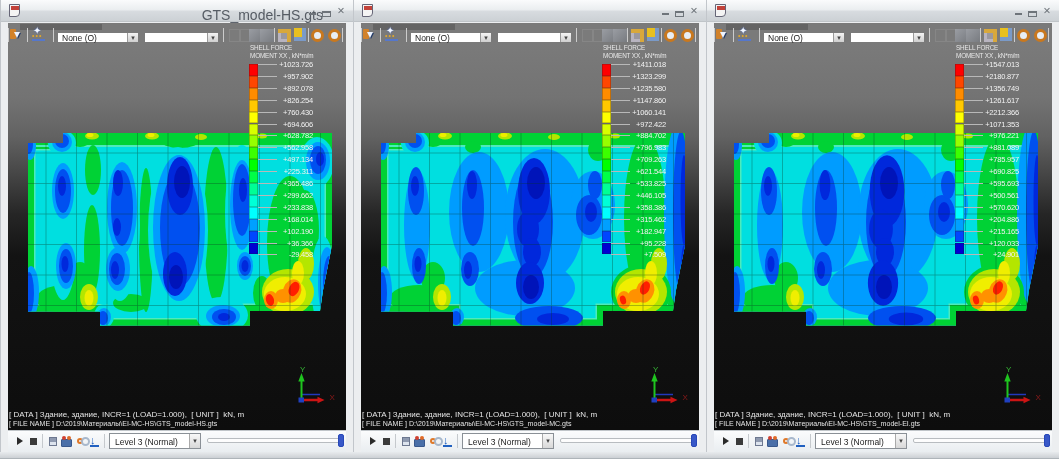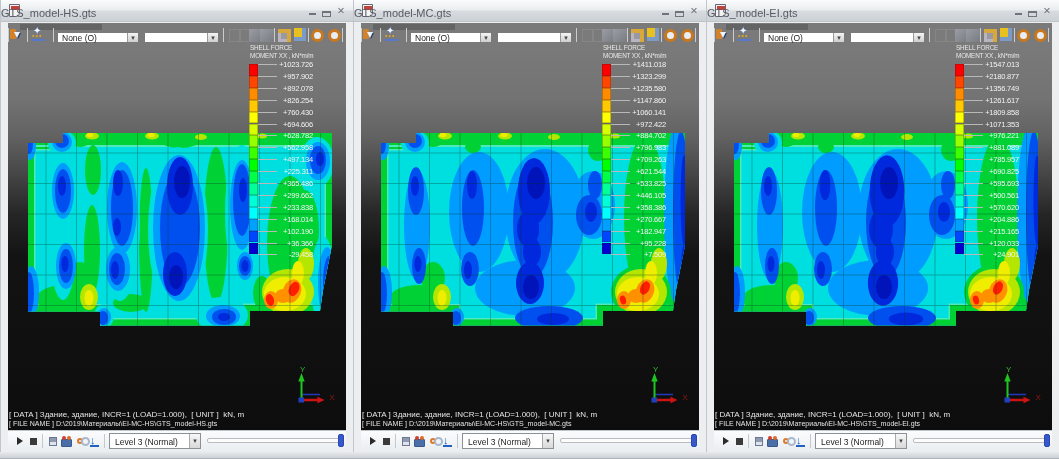--- a/index.html
+++ b/index.html
@@ -4,21 +4,21 @@
 html,body{width:1059px;height:459px;overflow:hidden;background:#e4e7ea;
  font-family:"Liberation Sans",sans-serif}
 .win{position:absolute;top:0;width:353px;height:459px;background:#eceef0;
  box-shadow:inset 1px 0 0 #c2c6cb}
 .tbar{position:absolute;left:1px;top:0;right:0;height:22px;
  background:linear-gradient(#fafbfc 0%,#ebeef0 45%,#d7dbdf 55%,#ccd1d5 100%);
  border-bottom:1px solid #bfc4c8}
 .wicon{position:absolute;left:8px;top:4px;width:11px;height:13px;background:#f4f4f4;
  border:1px solid #667;border-bottom-right-radius:4px}
 .wicon2{position:absolute;left:1px;top:1px;width:8px;height:4px;background:#c2423a}
-.ttext{position:absolute;left:0;right:30px;top:7px;text-align:left;font-size:11px;
+.ttext{position:absolute;left:0;right:30px;top:7px;text-align:right;font-size:14px;
  color:#565c64}
 .b-min{position:absolute;left:308px;top:13px;width:7px;height:2px;background:#6e747a}
 .b-max{position:absolute;left:321px;top:11px;width:9px;height:6px;border:1px solid #6e747a;
  border-top:2.5px solid #6e747a}
 .b-cls{position:absolute;left:336px;top:5px;font-size:9.5px;color:#6e747a}
 .tool{position:absolute;left:8px;top:23px;right:7px;height:21px;background:#7a7a7a}
 .tgrip{position:absolute;left:20px;top:24px;width:82px;height:6px;background:#646464}
 .tsep{position:absolute;top:28px;width:1px;height:14px;background:#cccccc}
 .ticon{position:absolute;top:28px;width:15px;height:15px;font-size:8px}
 .ic-or{position:absolute;left:0;top:1px;width:6px;height:10px;background:#d2822a;
@@ -328,21 +328,20 @@
     </div>
     <div class="slider"></div>
     <div class="thumb"></div>
     <div class="bedge"></div>
   </div>
 <div class="win" style="left:353px">
     <div class="tbar">
       <div class="wicon">
         <div class="wicon2"></div>
       </div>
-      <div class="ttext">GTS_model-MC.gts</div>
       <span class="b-min"></span>
       <span class="b-max"></span>
       <span class="b-cls">✕</span>
     </div>
     <div class="tool"></div>
     <div class="tgrip"></div>
     <div class="tsep" style="left:8px"></div>
     <div class="ticon" style="left:10px">
       <span class="ic-or"></span>
       <span class="ic-bd"></span>
@@ -515,21 +514,21 @@
     <div class="legv" style="top:155.2px">+709.263</div>
     <div class="tick" style="left:258px;top:171.1px"></div>
     <div class="legv" style="top:167.1px">+621.544</div>
     <div class="tick" style="left:258px;top:183.0px"></div>
     <div class="legv" style="top:179.0px">+533.825</div>
     <div class="tick" style="left:258px;top:194.9px"></div>
     <div class="legv" style="top:190.9px">+446.105</div>
     <div class="tick" style="left:258px;top:206.8px"></div>
     <div class="legv" style="top:202.8px">+358.386</div>
     <div class="tick" style="left:258px;top:218.7px"></div>
-    <div class="legv" style="top:214.7px">+270.667</div>
+    <div class="legv" style="top:214.7px">+315.462</div>
     <div class="tick" style="left:258px;top:230.6px"></div>
     <div class="legv" style="top:226.6px">+182.947</div>
     <div class="tick" style="left:258px;top:242.5px"></div>
     <div class="legv" style="top:238.5px">+95.228</div>
     <div class="tick" style="left:258px;top:254.4px"></div>
     <div class="legv" style="top:250.4px">+7.509</div>
     <div class="dline" style="top:410px">[ DATA ] Здание, здание, INCR=1 (LOAD=1.000),&nbsp; [ UNIT ]&nbsp; kN, m</div>
     <div class="dline f2" style="top:418.5px">[ FILE NAME ] D:\2019\Материалы\EI-MC-HS\GTS_model-MC.gts</div>
     <div class="bbar"></div>
     <span class="play"></span>
@@ -546,21 +545,20 @@
     </div>
     <div class="slider"></div>
     <div class="thumb"></div>
     <div class="bedge"></div>
   </div>
 <div class="win" style="left:706px">
     <div class="tbar">
       <div class="wicon">
         <div class="wicon2"></div>
       </div>
-      <div class="ttext">GTS_model-EI.gts</div>
       <span class="b-min"></span>
       <span class="b-max"></span>
       <span class="b-cls">✕</span>
     </div>
     <div class="tool"></div>
     <div class="tgrip"></div>
     <div class="tsep" style="left:8px"></div>
     <div class="ticon" style="left:10px">
       <span class="ic-or"></span>
       <span class="ic-bd"></span>
@@ -715,21 +713,21 @@
     <div class="cell" style="left:249.0px;top:242.5px;width:8.5px;height:11.9px;background:#0000d2"></div>
     <div class="tick" style="left:258px;top:64.0px"></div>
     <div class="legv" style="top:60.0px">+1547.013</div>
     <div class="tick" style="left:258px;top:75.9px"></div>
     <div class="legv" style="top:71.9px">+2180.877</div>
     <div class="tick" style="left:258px;top:87.8px"></div>
     <div class="legv" style="top:83.8px">+1356.749</div>
     <div class="tick" style="left:258px;top:99.7px"></div>
     <div class="legv" style="top:95.7px">+1261.617</div>
     <div class="tick" style="left:258px;top:111.6px"></div>
-    <div class="legv" style="top:107.6px">+1809.858</div>
+    <div class="legv" style="top:107.6px">+2212.366</div>
     <div class="tick" style="left:258px;top:123.5px"></div>
     <div class="legv" style="top:119.5px">+1071.353</div>
     <div class="tick" style="left:258px;top:135.4px"></div>
     <div class="legv" style="top:131.4px">+976.221</div>
     <div class="tick" style="left:258px;top:147.3px"></div>
     <div class="legv" style="top:143.3px">+881.089</div>
     <div class="tick" style="left:258px;top:159.2px"></div>
     <div class="legv" style="top:155.2px">+785.957</div>
     <div class="tick" style="left:258px;top:171.1px"></div>
     <div class="legv" style="top:167.1px">+690.825</div>

